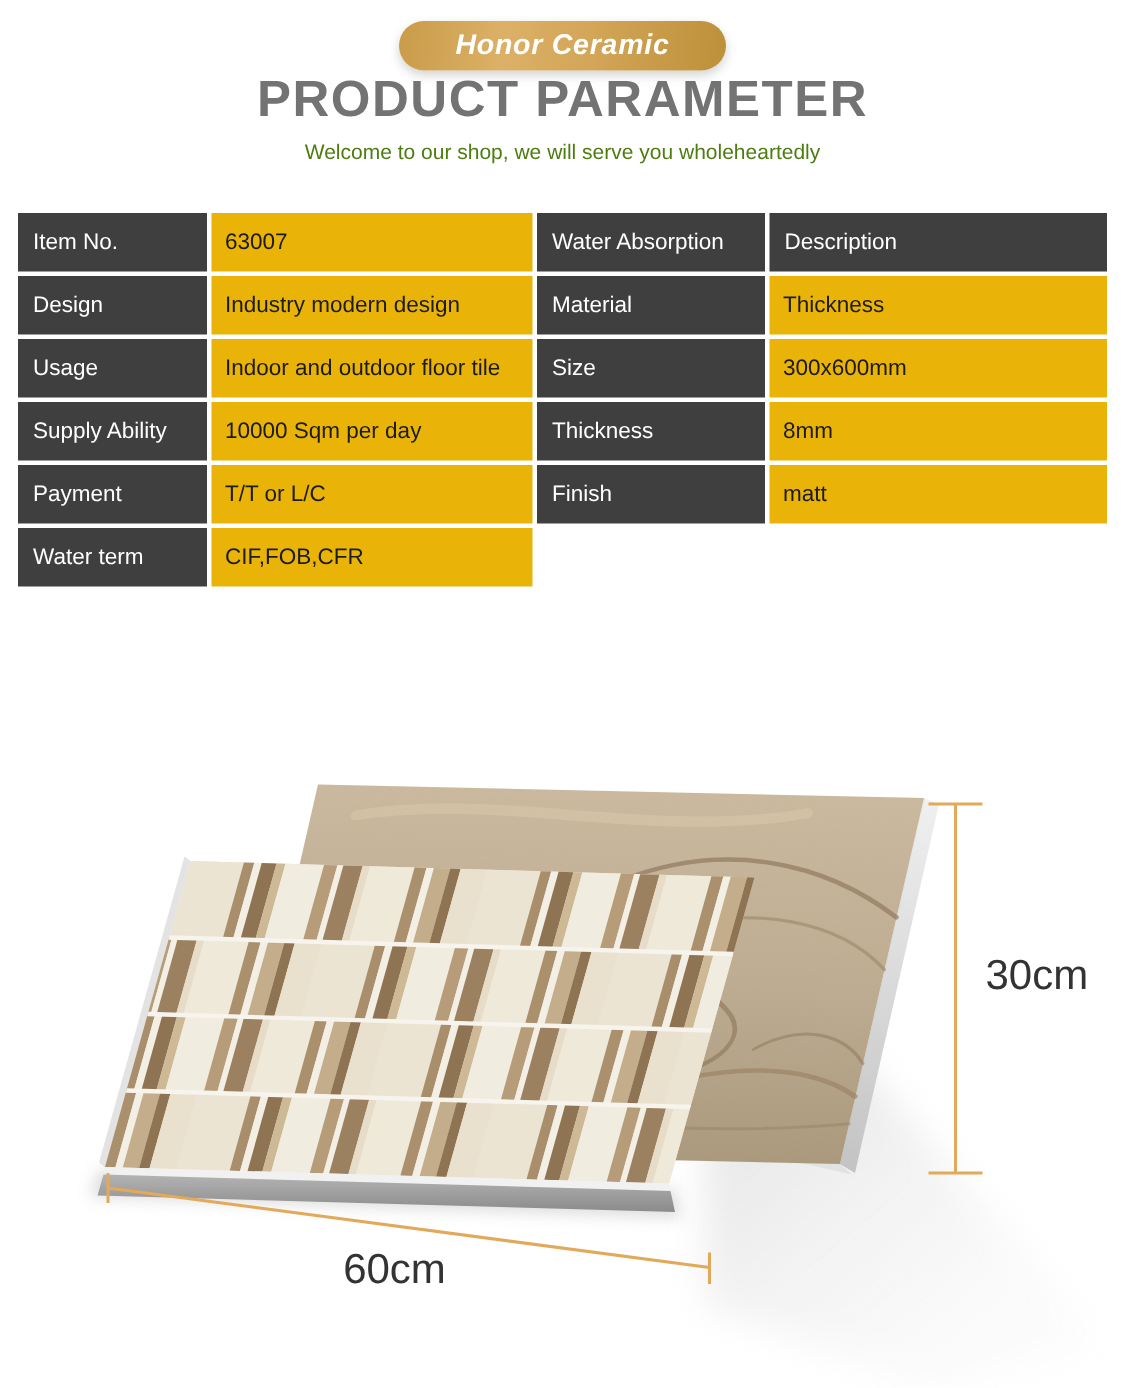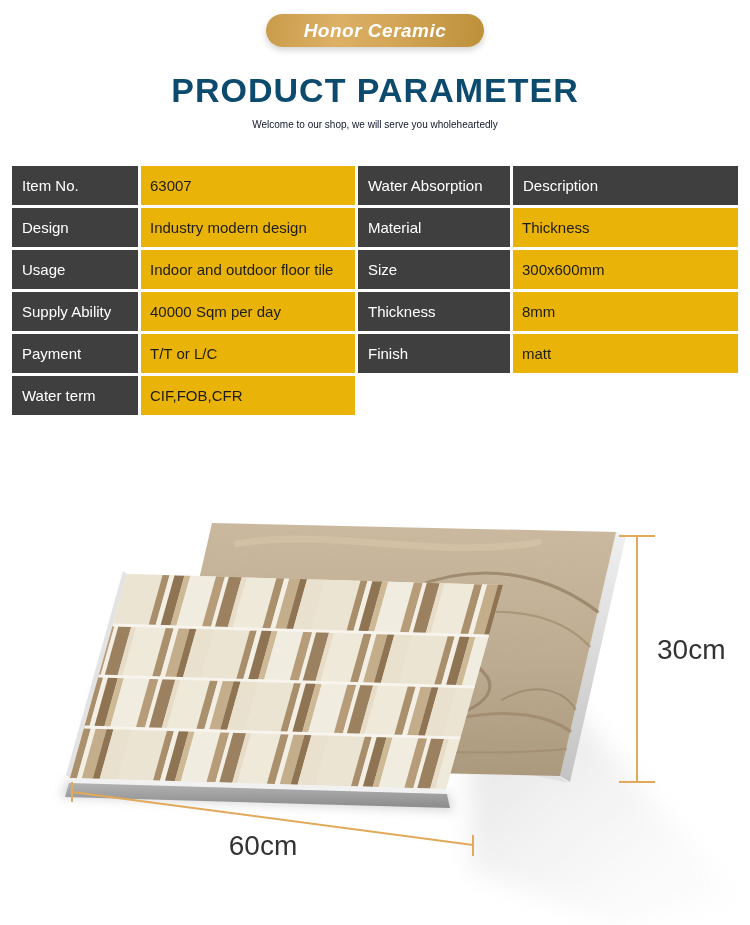--- a/index.html
+++ b/index.html
@@ -11,25 +11,25 @@
 
   
   .banner-wrap{display:flex;justify-content:center;padding-top:14px;}
   .banner{
     height:33px;line-height:33px;padding:0 38px;border-radius:17px;
     background:linear-gradient(95deg,#c99c4a 0%,#dcb066 32%,#d2a557 60%,#bd903a 100%);
     color:#ffffff;font-size:19px;font-weight:bold;font-style:italic;
     letter-spacing:.5px;box-shadow:0 3px 7px rgba(0,0,0,.18);
   }
   .title{
-    margin-top:24px;text-align:center;font-size:34px;font-weight:800;
-    color:#0c4a6e;letter-spacing:1px;line-height:38px;
+    margin-top:0;text-align:center;font-size:34px;font-weight:800;
+    color:#737373;letter-spacing:1px;line-height:38px;
   }
   .subtitle{
-    margin-top:7px;text-align:center;font-size:10px;color:#0f172a;line-height:18px;
+    margin-top:7px;text-align:center;font-size:14px;color:#4d7c0f;line-height:18px;
   }
 
   
   .param-grid{
     margin:32px 12px 0 12px;
     display:grid;
     grid-template-columns:126px 214px 152px 1fr;
     gap:3px;background:#ffffff;
   }
   .cell{height:39px;display:flex;align-items:center;font-size:15px;text-align:right;}
@@ -63,21 +63,21 @@
     <div class="cell cell-value">Industry modern design</div>
 
     <div class="cell cell-label">Material</div>
     <div class="cell cell-value">Thickness</div>
     <div class="cell cell-label">Usage</div>
     <div class="cell cell-value">Indoor and outdoor floor tile</div>
 
     <div class="cell cell-label">Size</div>
     <div class="cell cell-value">300x600mm</div>
     <div class="cell cell-label">Supply Ability</div>
-    <div class="cell cell-value">40000 Sqm per day</div>
+    <div class="cell cell-value">10000 Sqm per day</div>
 
     <div class="cell cell-label">Thickness</div>
     <div class="cell cell-value">8mm</div>
     <div class="cell cell-label">Payment</div>
     <div class="cell cell-value">T/T or L/C</div>
 
     <div class="cell cell-label">Finish</div>
     <div class="cell cell-value">matt</div>
     <div class="cell cell-label">Water term</div>
     <div class="cell cell-value">CIF,FOB,CFR</div>

